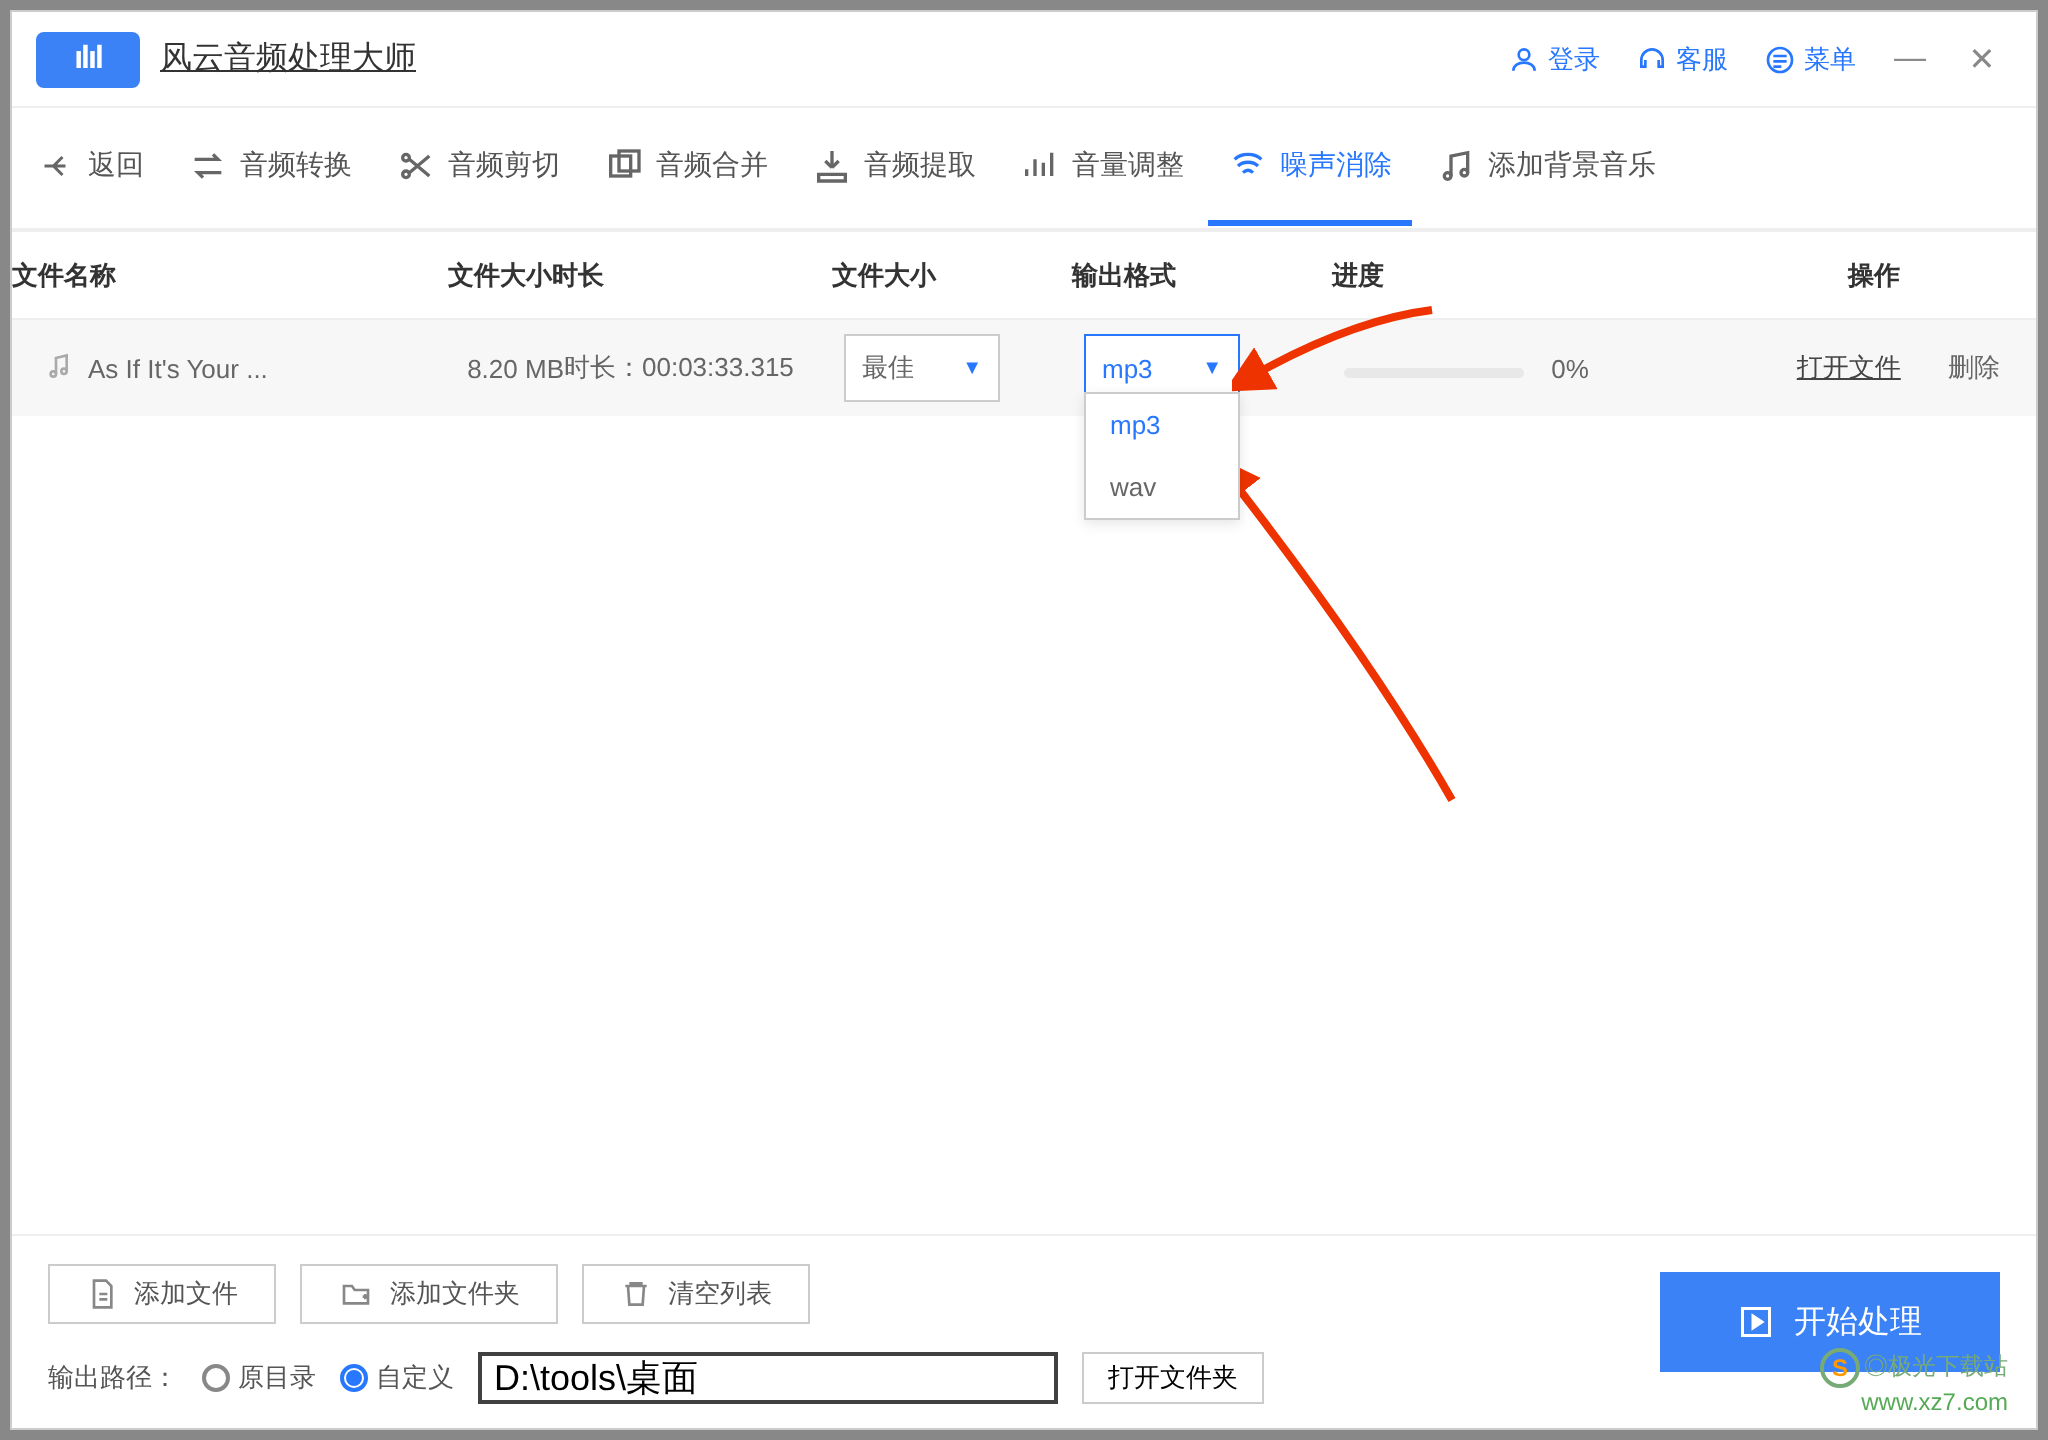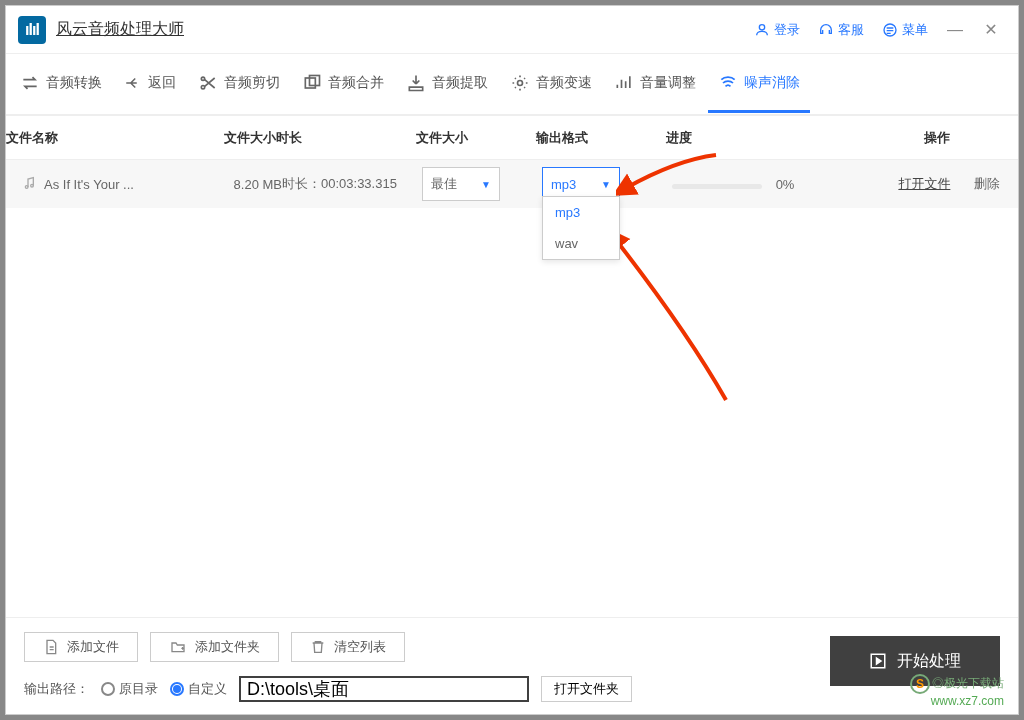--- a/index.html
+++ b/index.html
@@ -1,19 +1,19 @@
 <!DOCTYPE html>
 <html><head>
 <meta charset="utf-8">
 <style>
 * { margin: 0; padding: 0; box-sizing: border-box; font-family: "Microsoft YaHei", sans-serif; }
 body { background: #888; display: flex; align-items: center; justify-content: center; height: 720px; width: 1024px; overflow: hidden; }
 .window { width: 1014px; height: 710px; background: #fff; border: 1px solid #ccc; display: flex; flex-direction: column; position: relative; }
 .titlebar { height: 48px; display: flex; align-items: center; padding: 0 12px; border-bottom: 1px solid #eee; }
-.app-logo { width: 28px; height: 28px; background: #0369a1; border-radius: 4px; display: flex; align-items: center; justify-content: center; margin-right: 10px; }
+.app-logo { width: 52px; height: 28px; background: #3b82f6; border-radius: 4px; display: flex; align-items: center; justify-content: center; margin-right: 10px; }
 .app-logo span { color: #fff; font-size: 16px; letter-spacing: -1px; font-weight: bold; }
 .app-title { font-size: 16px; color: #333; flex: 1; text-decoration: underline; }
 .title-actions { display: flex; align-items: center; gap: 6px; }
 .title-action { display: flex; align-items: center; color: #2878ff; font-size: 13px; cursor: pointer; padding: 4px 6px; }
 .title-action svg { margin-right: 4px; }
 .win-btn { width: 30px; height: 30px; display: flex; align-items: center; justify-content: center; color: #888; cursor: pointer; font-size: 16px; }
 .toolbar { height: 62px; display: flex; align-items: center; padding: 0 4px; border-bottom: 2px solid #eee; gap: 2px; position: relative; }
 .tool-btn { display: flex; align-items: center; color: #555; font-size: 14px; cursor: pointer; padding: 6px 10px; height: 58px; border-bottom: 3px solid transparent; }
 .tool-btn.active { color: #2878ff; border-bottom: 3px solid #2878ff; }
 .tool-btn svg { margin-right: 6px; }
@@ -31,21 +31,21 @@
 .select-box .caret { color: #2878ff; font-size: 10px; }
 .select-box.open { border-color: #2878ff; color: #2878ff; }
 .dropdown { position: absolute; background: #fff; border: 1px solid #ccc; width: 78px; box-shadow: 0 2px 6px rgba(0,0,0,0.1); z-index: 10; }
 .dropdown-item { padding: 8px 12px; font-size: 13px; cursor: pointer; }
 .dropdown-item.selected { color: #2878ff; }
 .progress-bar { width: 90px; height: 5px; background: #e8e8e8; border-radius: 3px; display: inline-block; margin-right: 10px; }
 .action-link { text-decoration: underline; cursor: pointer; margin-right: 20px; color: #444; }
 .bottom-panel { border-top: 1px solid #eee; padding: 14px 18px 12px; }
 .bottom-row1 { display: flex; gap: 12px; margin-bottom: 14px; align-items: center; }
 .flat-btn { border: 1px solid #ccc; background: #fff; height: 30px; padding: 0 18px; display: flex; align-items: center; gap: 8px; cursor: pointer; font-size: 13px; color: #555; }
-.start-btn { background: #404040; color: #fff; border: none; height: 50px; width: 170px; display: flex; align-items: center; justify-content: center; gap: 10px; font-size: 16px; cursor: pointer; position: absolute; right: 18px; bottom: 28px; }
+.start-btn { background: #3b82f6; color: #fff; border: none; height: 50px; width: 170px; display: flex; align-items: center; justify-content: center; gap: 10px; font-size: 16px; cursor: pointer; position: absolute; right: 18px; bottom: 28px; }
 .bottom-row2 { display: flex; align-items: center; gap: 12px; font-size: 13px; color: #555; }
 .radio { width: 14px; height: 14px; border: 2px solid #888; border-radius: 50%; display: inline-flex; align-items: center; justify-content: center; margin-right: 4px; }
 .radio.checked { border-color: #2878ff; }
 .radio.checked::after { content: ""; width: 8px; height: 8px; background: #2878ff; border-radius: 50%; }
 .path-input { border: 2px solid #404040; height: 26px; width: 290px; padding: 1px 6px; font-size: 18px; }
 .open-folder-btn { border: 1px solid #ccc; background: #fff; height: 26px; padding: 0 12px; font-size: 13px; cursor: pointer; }
 .watermark { position: absolute; right: 14px; bottom: 6px; font-size: 12px; color: #7a7; text-align: right; }
 .watermark .logo-circ { width: 20px; height: 20px; border: 2px solid #7a7; border-radius: 50%; display: inline-flex; align-items: center; justify-content: center; color: #f90; font-weight: bold; margin-right: 2px; vertical-align: middle; }
 .arrow { position: absolute; pointer-events: none; }
 .content-area { flex: 1; position: relative; }
@@ -81,30 +81,30 @@
           </svg>
         <span>菜单</span>
       </div>
       <div class="win-btn">—</div>
       <div class="win-btn">✕</div>
     </div>
   </div>
 
   <div class="toolbar">
     <div class="tool-btn">
-      <svg width="20" height="20" viewBox="0 0 24 24" fill="none" stroke="#666" stroke-width="2">
-          <path d="M4 8h14l-3-3M20 16H6l3 3"></path>
-        </svg>
-      <span>音频转换</span>
-    </div>
-    <div class="tool-btn">
       <svg width="18" height="18" viewBox="0 0 24 24" fill="none" stroke="#666" stroke-width="2">
           <path d="M15 6l-6 6 6 6M3 12h14"></path>
         </svg>
       <span>返回</span>
+    </div>
+    <div class="tool-btn">
+      <svg width="20" height="20" viewBox="0 0 24 24" fill="none" stroke="#666" stroke-width="2">
+          <path d="M4 8h14l-3-3M20 16H6l3 3"></path>
+        </svg>
+      <span>音频转换</span>
     </div>
     <div class="tool-btn">
       <svg width="20" height="20" viewBox="0 0 24 24" fill="none" stroke="#666" stroke-width="2">
           <circle cx="6" cy="7" r="2"></circle>
           <circle cx="6" cy="17" r="2"></circle>
           <path d="M8 8l12 10M8 16L20 6"></path>
         </svg>
       <span>音频剪切</span>
     </div>
     <div class="tool-btn">
@@ -115,36 +115,37 @@
       <span>音频合并</span>
     </div>
     <div class="tool-btn">
       <svg width="20" height="20" viewBox="0 0 24 24" fill="none" stroke="#666" stroke-width="2">
           <path d="M12 3v10m0 0l-4-4m4 4l4-4M4 17h16v4H4z"></path>
         </svg>
       <span>音频提取</span>
     </div>
     <div class="tool-btn">
       <svg width="20" height="20" viewBox="0 0 24 24" fill="none" stroke="#666" stroke-width="2">
-          <circle cx="12" cy="12" r="3"></circle>
-          <path d="M12 3v2M12 19v2M3 12h2M19 12h2M6 6l1 1M17 17l1 1M6 18l1-1M17 7l1-1"></path>
-        </svg>
-      <span>音频变速</span>
-    </div>
-    <div class="tool-btn">
-      <svg width="20" height="20" viewBox="0 0 24 24" fill="none" stroke="#666" stroke-width="2">
           <path d="M4 18v-4M9 18V8M14 18v-8M19 18V4"></path>
         </svg>
       <span>音量调整</span>
     </div>
     <div class="tool-btn active">
       <svg width="20" height="20" viewBox="0 0 24 24" fill="none" stroke="#2878ff" stroke-width="2">
           <path d="M4 8c4-4 12-4 16 0M6 12c3-3 9-3 12 0M9 16c2-2 4-2 6 0"></path>
         </svg>
       <span>噪声消除</span>
+    </div>
+    <div class="tool-btn">
+      <svg width="20" height="20" viewBox="0 0 24 24" fill="none" stroke="#666" stroke-width="2">
+          <path d="M9 18V6l10-2v12"></path>
+          <circle cx="7" cy="18" r="2"></circle>
+          <circle cx="17" cy="16" r="2"></circle>
+        </svg>
+      <span>添加背景音乐</span>
     </div>
   </div>
 
   <div class="table-header">
     <div class="col-name">文件名称</div>
     <div class="col-size">文件大小</div>
     <div class="col-duration">时长</div>
     <div class="col-level">文件大小</div>
     <div class="col-format">输出格式</div>
     <div class="col-progress">进度</div>

